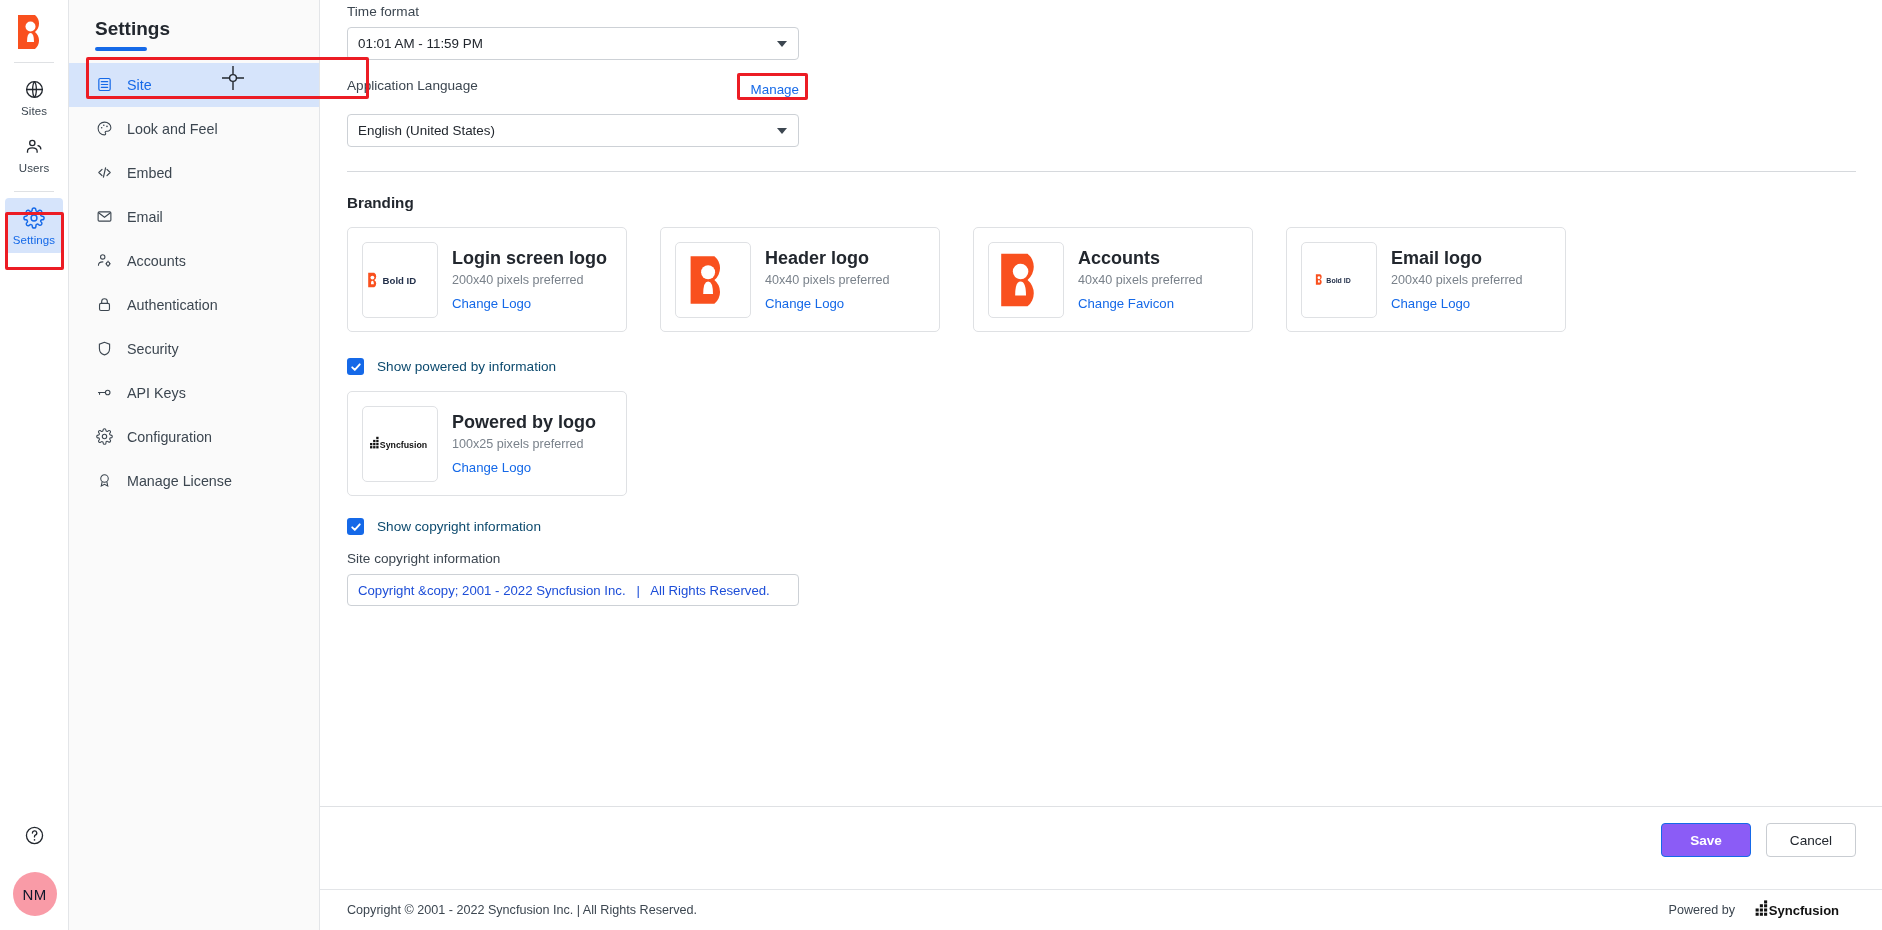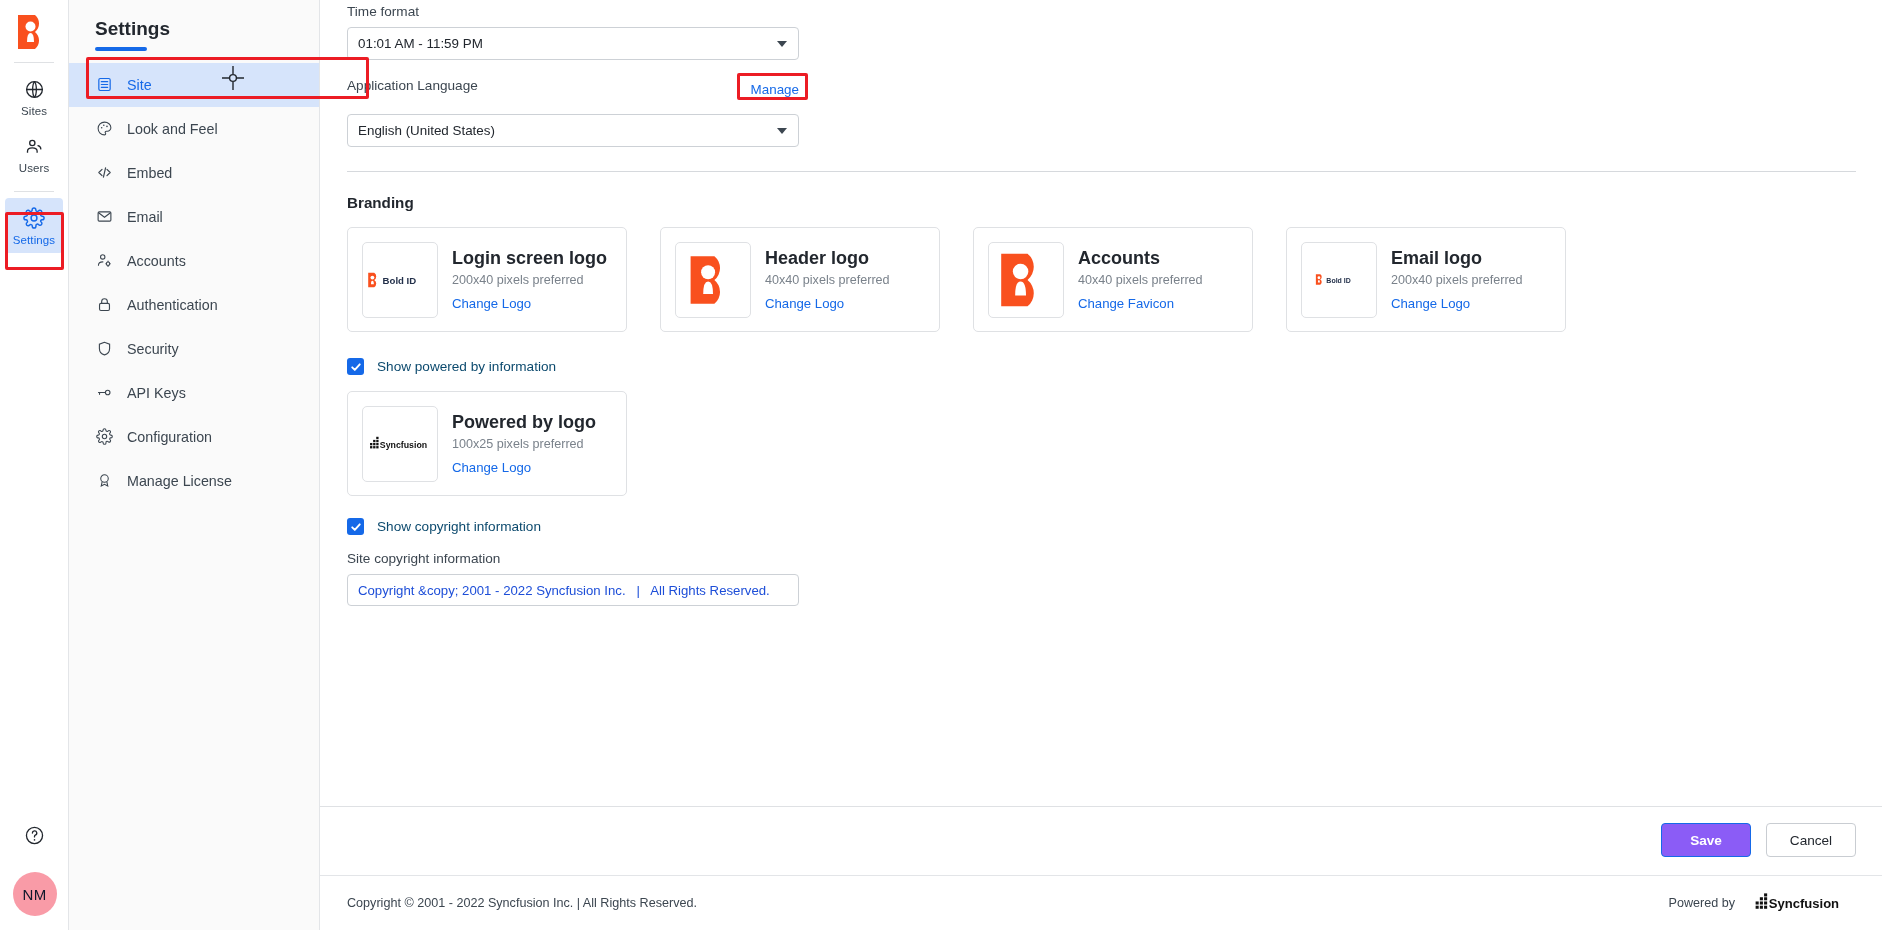--- a/index.html
+++ b/index.html
@@ -113,21 +113,21 @@
   .footer-actions { position: absolute; right: 26px; top: 823px; display: flex; gap: 15px; }
   .btn {
     height: 34px; border-radius: 4px; font-size: 13.6px; cursor: pointer;
     display: flex; align-items: center; justify-content: center;
     font-family: "Liberation Sans", sans-serif;
   }
   .btn-primary { width: 90px; background: #8b5cf6; color: #fff; border: 1px solid #1569e8; font-weight: bold;}
   .btn-ghost { width: 90px; background: #fff; color: #22272e; border: 1px solid #c9cdd2; }
 
   .bottom-bar {
-    position: absolute; left: 0; right: 0; bottom: 0; height: 55px;
+    position: absolute; left: 0; right: 0; bottom: 0; height: 41px;
     border-top: 1px solid #e3e5e8; display: flex; align-items: center;
     justify-content: space-between; padding: 0 26px 0 27px; background:#fff;
   }
   .bb-left { font-size: 12.6px; color: #3c4650; }
   .bb-right { display: flex; align-items: center; gap: 11px; font-size: 12.6px; color: #3c4650; }
   .sf-wordmark { display:flex; align-items:center; gap:3px; }
 </style>
 </head>
 <body>
 

